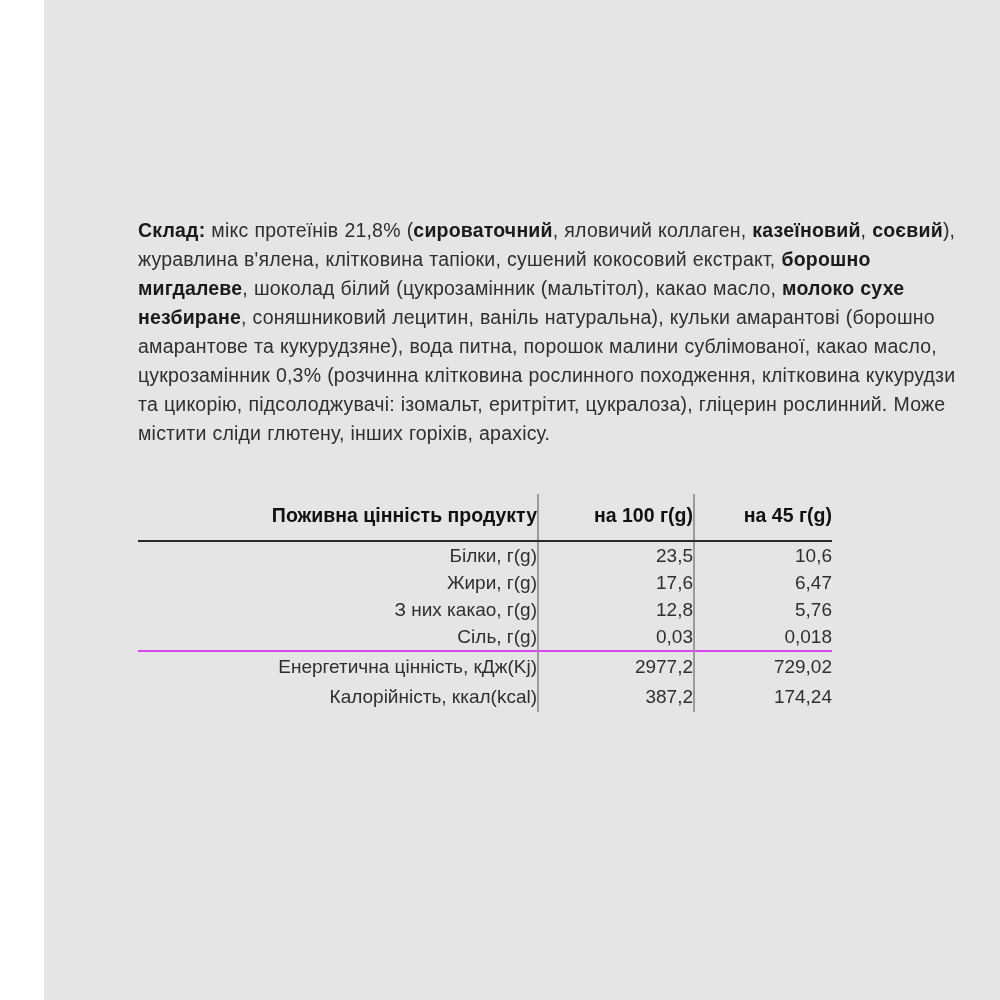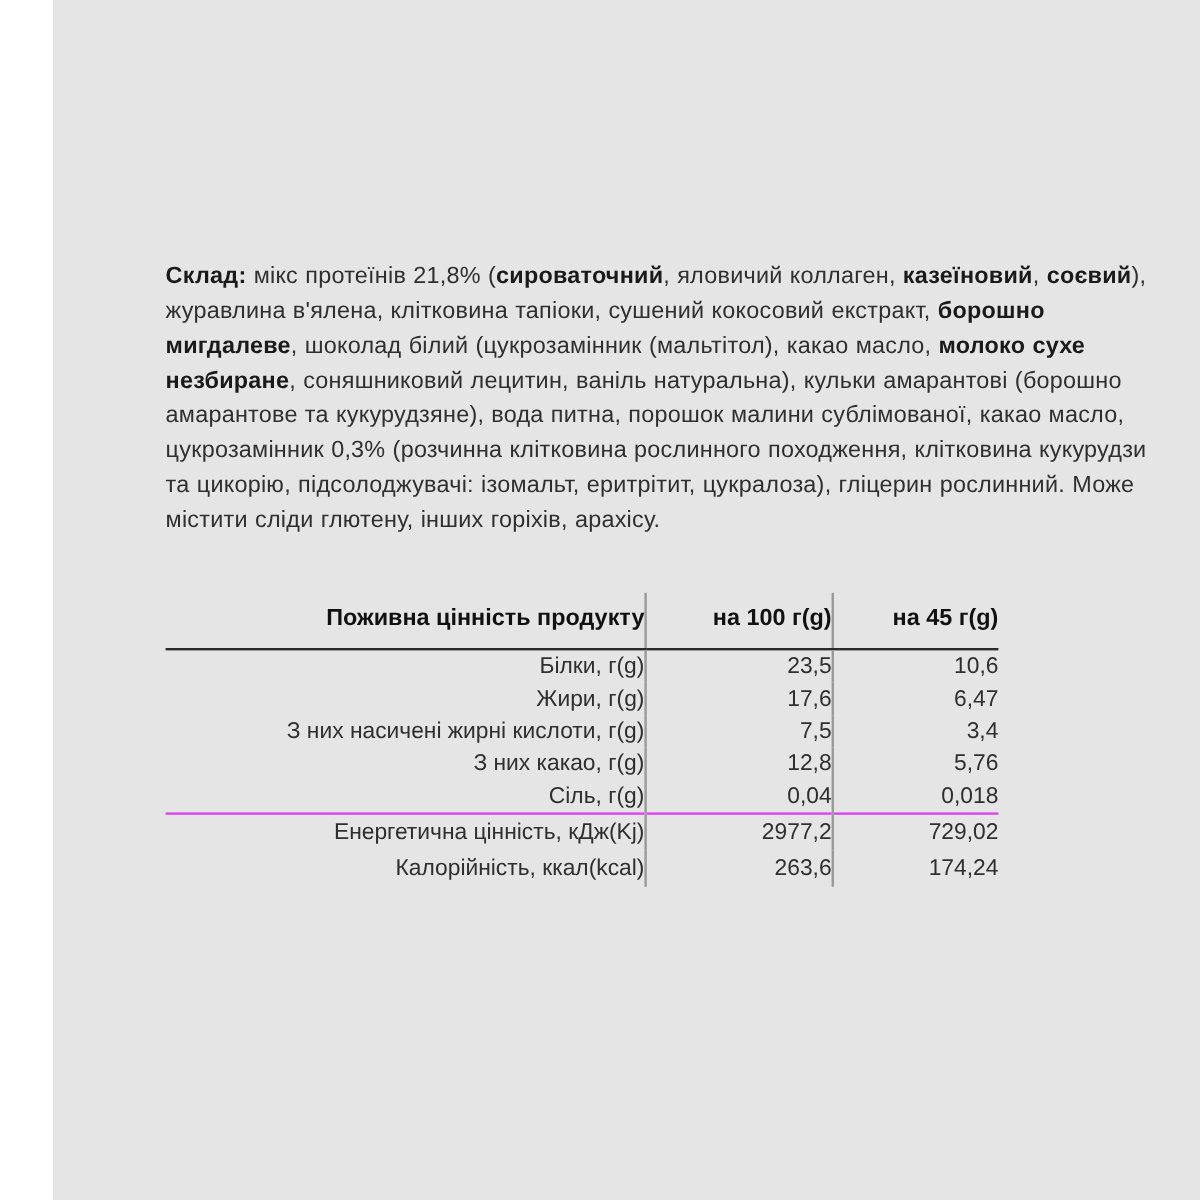--- a/index.html
+++ b/index.html
@@ -131,40 +131,35 @@
           <td class="cell-label">Білки, г(g)</td>
           <td class="sep">23,5</td>
           <td class="sep">10,6</td>
         </tr>
         <tr>
           <td class="cell-label">Жири, г(g)</td>
           <td class="sep">17,6</td>
           <td class="sep">6,47</td>
         </tr>
         <tr>
-          <td class="cell-label">З них насичені жирні кислоти, г(g)</td>
-          <td class="sep">7,5</td>
-          <td class="sep">3,4</td>
-        </tr>
-        <tr>
           <td class="cell-label">З них какао, г(g)</td>
           <td class="sep">12,8</td>
           <td class="sep">5,76</td>
         </tr>
         <tr>
           <td class="cell-label">Сіль, г(g)</td>
-          <td class="sep">0,04</td>
+          <td class="sep">0,03</td>
           <td class="sep">0,018</td>
         </tr>
         <tr class="group-start">
           <td class="cell-label">Енергетична цінність, кДж(Kj)</td>
           <td class="sep">2977,2</td>
           <td class="sep">729,02</td>
         </tr>
         <tr>
           <td class="cell-label">Калорійність, ккал(kcal)</td>
-          <td class="sep">263,6</td>
+          <td class="sep">387,2</td>
           <td class="sep">174,24</td>
         </tr>
       </tbody>
   </table>
 
 </div>
 
 </body></html>

